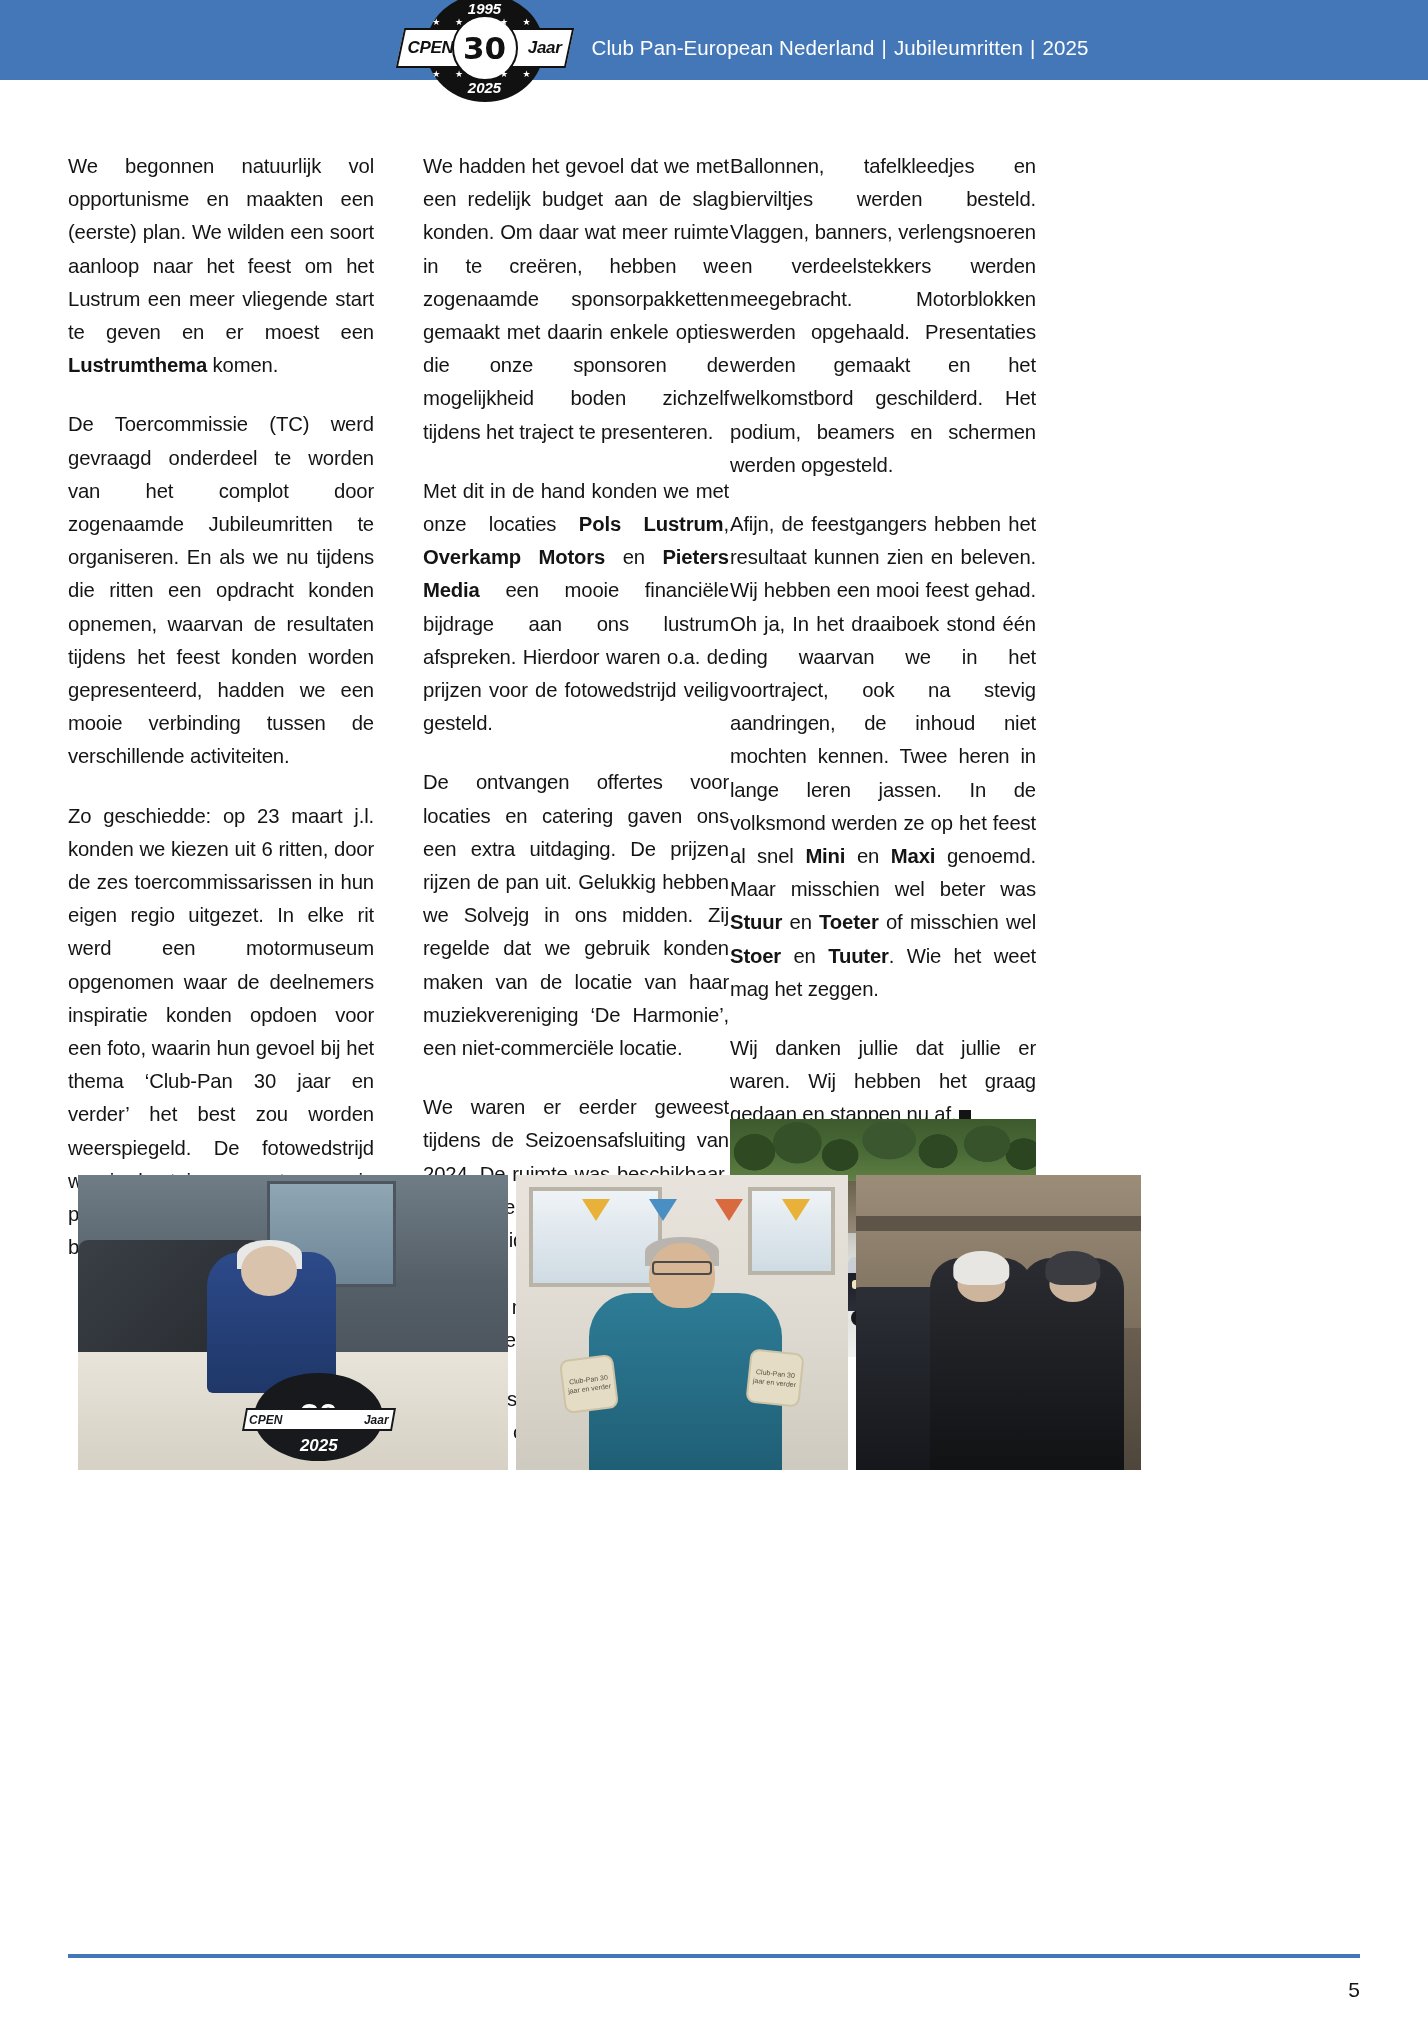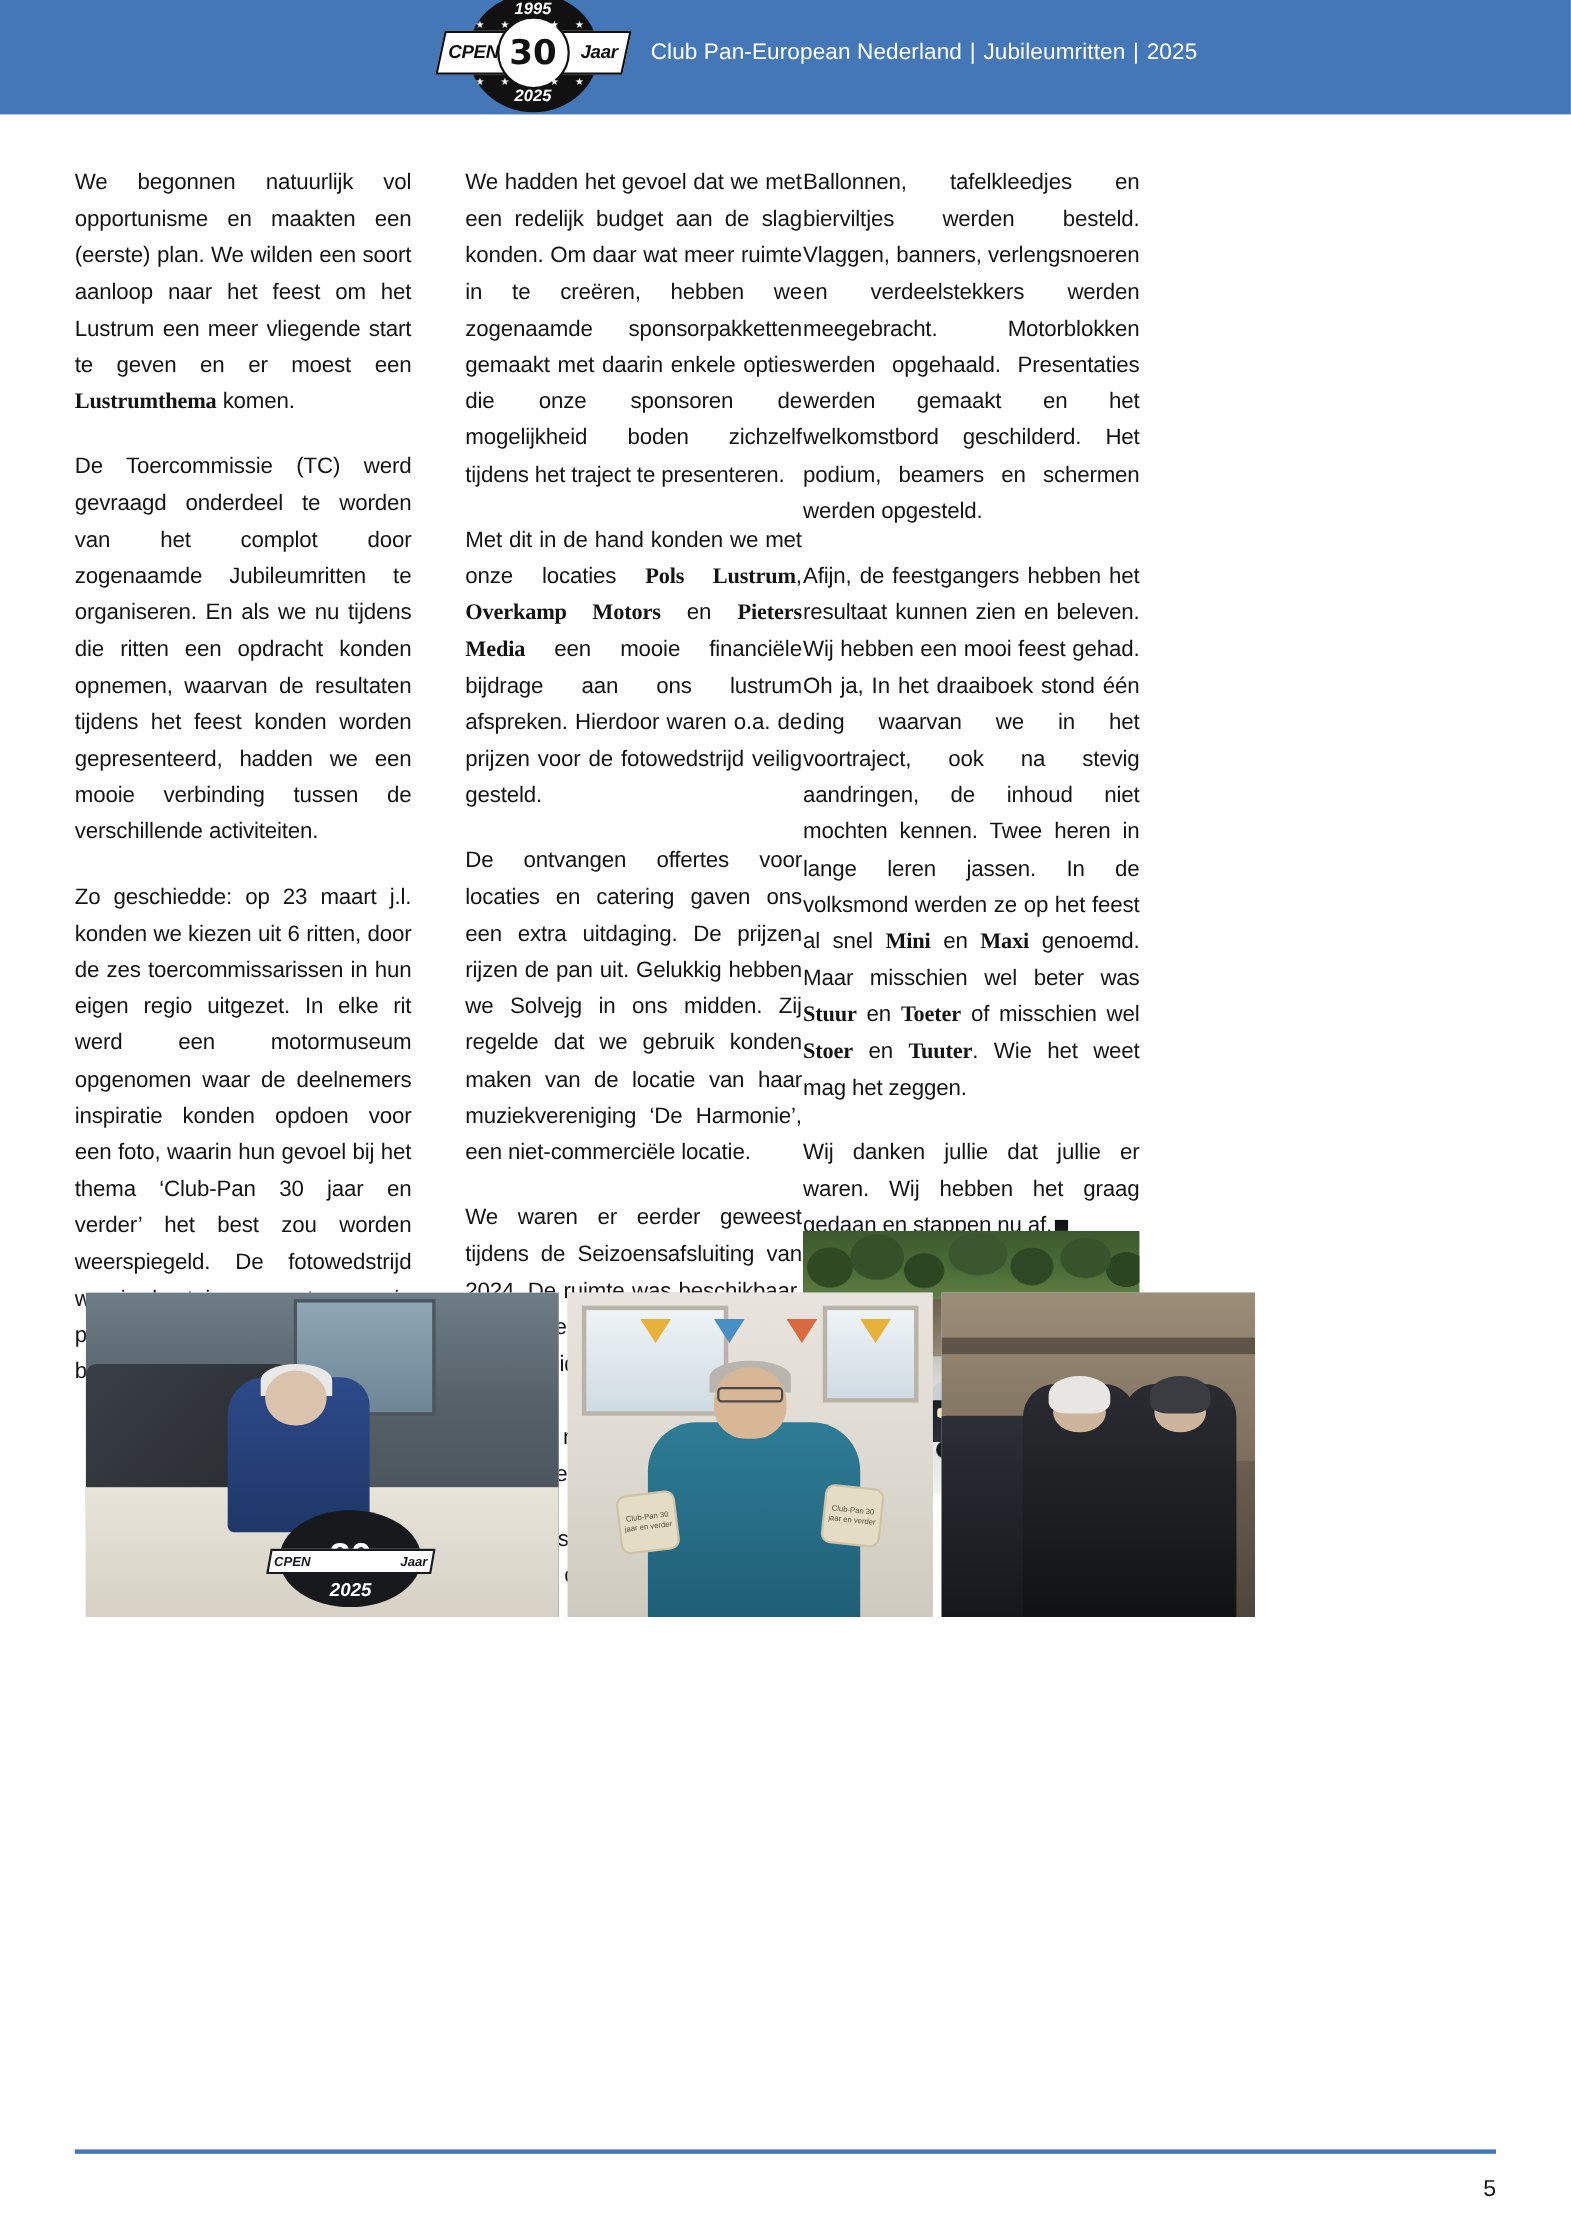--- a/index.html
+++ b/index.html
@@ -6,21 +6,21 @@
   body{
     width:1428px;height:2028px;
     background:#ffffff;
     font-family:"Liberation Sans", sans-serif;
     position:relative;
     overflow:hidden;
   }
 
   
   .header-bar{
-    position:absolute;left:0;top:0;width:1428px;height:104px;
+    position:absolute;left:0;top:0;width:1428px;height:80px;
     background:#4377b8;
   }
   .header-inner{
     position:absolute;left:0;top:0;width:1428px;height:95px;
     display:flex;align-items:center;justify-content:center;
   }
   .header-group{
     display:flex;align-items:center;gap:22px;
     transform:translateX(30px);
   }
@@ -90,21 +90,21 @@
   .col p{
     margin:0 0 26px 0;
     font-size:20.3px;
     line-height:33.2px;
     text-align:justify;
     color:#141414;
     letter-spacing:-0.15px;
     -webkit-hyphens:none;hyphens:none;
   }
   .col p:last-child{margin-bottom:0;}
-  .col b{font-weight:bold;font-family:Liberation Serif, serif;}
+  .col b{font-weight:bold;}
 
   .endmark{
     display:inline-block;width:12px;height:12px;background:#141414;
     vertical-align:-1px;margin-left:3px;
   }
 
   
   .photo{
     position:absolute;
     overflow:hidden;

